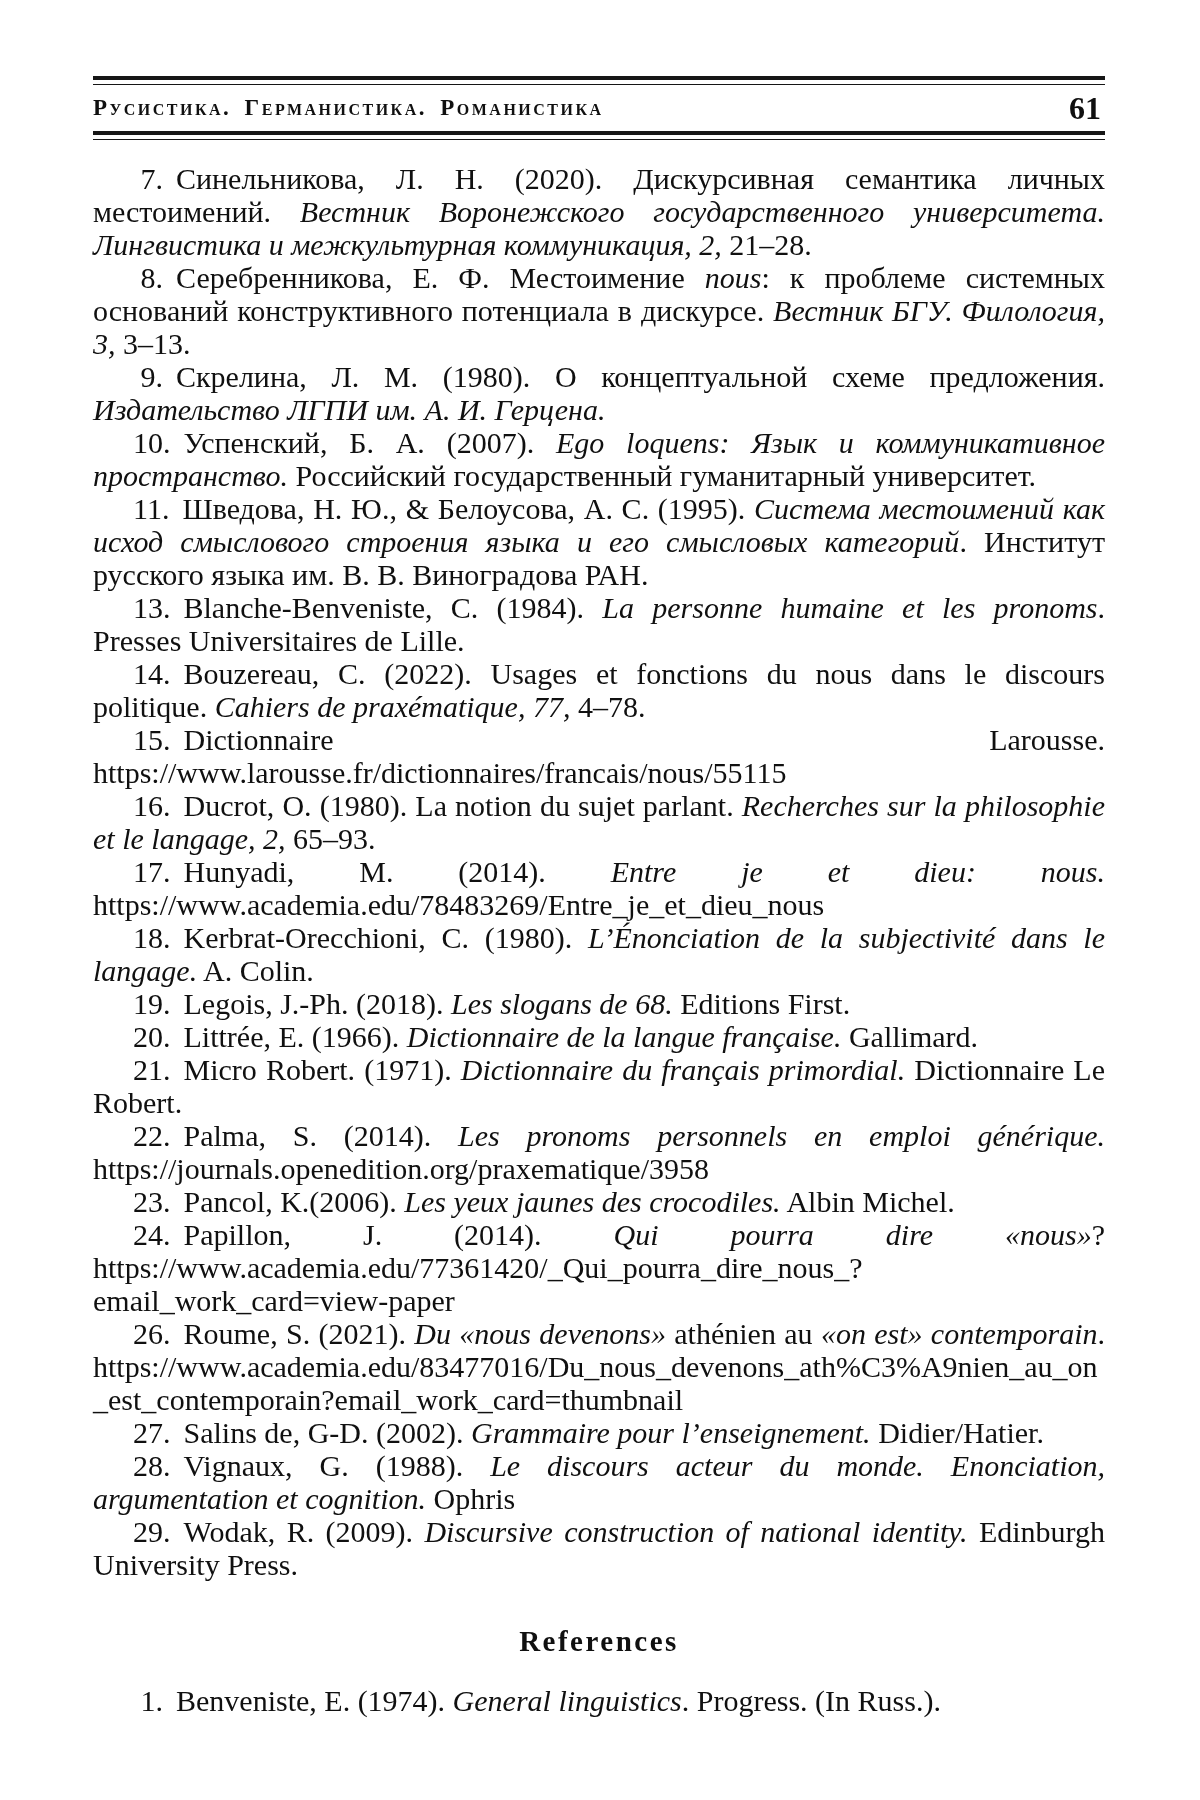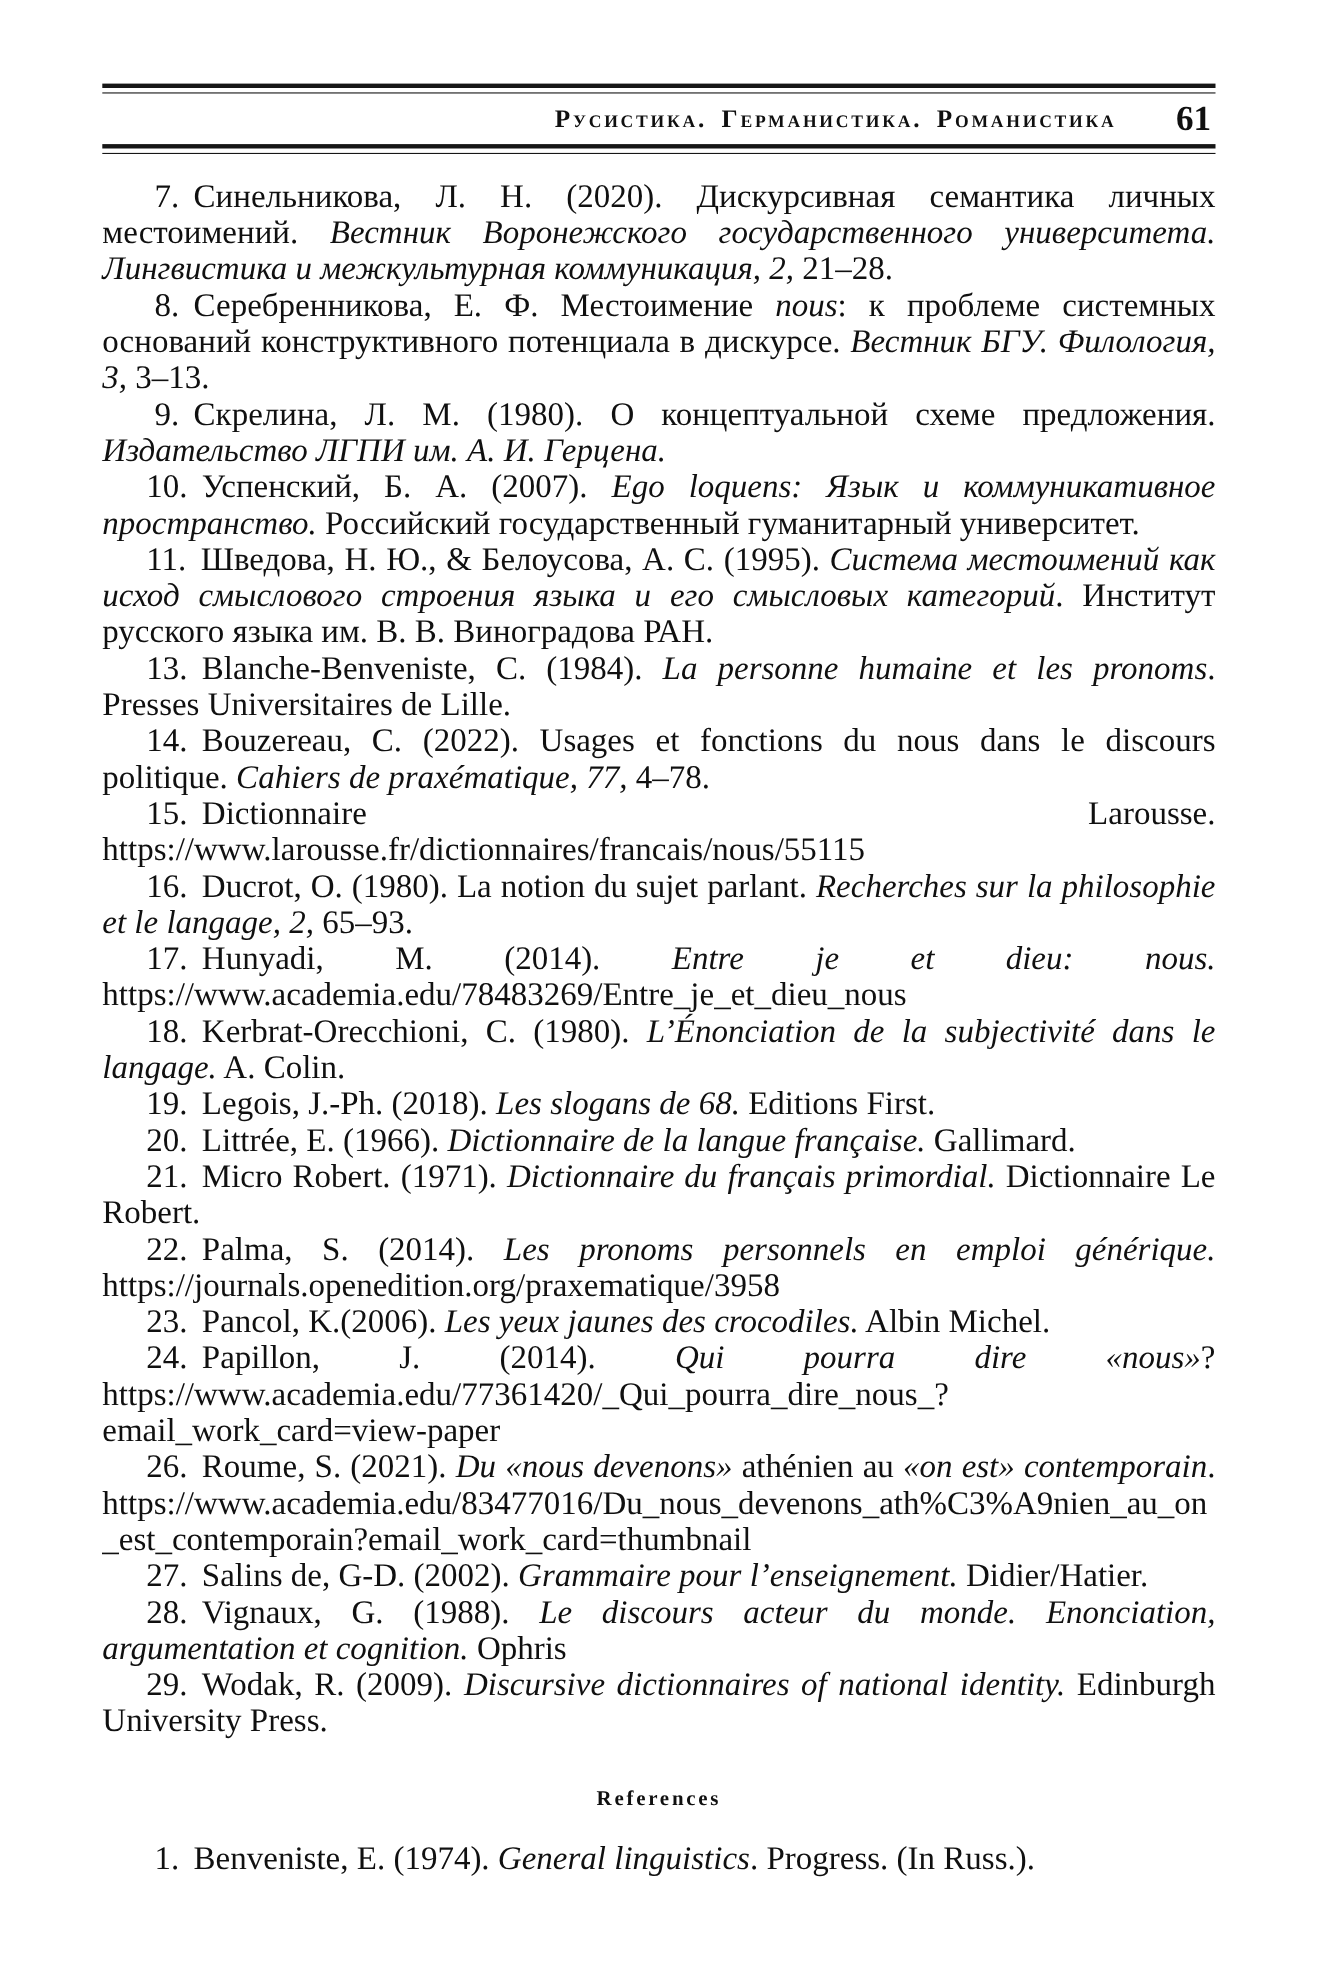--- a/index.html
+++ b/index.html
@@ -17,21 +17,21 @@
   .rule {
     height: 4px;
     border-top: 4px solid #161616;
     border-bottom: 1.5px solid #161616;
   }
   .header-row {
     position: relative;
     height: 46px;
     display: flex;
     align-items: center;
-    justify-content: flex-end;
+    justify-content: flex-start;
     padding-right: 90px;
   }
   .running-title {
     font-weight: 700;
     font-variant: small-caps;
     font-size: 23px;
     letter-spacing: 2.5px;
     word-spacing: 5px;
     white-space: nowrap;
   }
@@ -56,21 +56,21 @@
   .ref-num {
     display: inline-block;
     min-width: 30px;
     text-align: right;
     margin-right: 13px;
     text-indent: 0;
   }
   p.ref em { font-style: italic; }
   h2.refs-heading {
     margin: 44px 0 26px 0;
-    font-size: 19px;
+    font-size: 29px;
     font-weight: 700;
     text-align: center;
     letter-spacing: 2.5px;
   }
 </style>
 </head>
 <body>
 
 <div class="page">
 
@@ -98,21 +98,21 @@
         <p class="ref"><span class="ref-num">18.</span><span>Kerbrat-Orecchioni, C. (1980). </span><em>L’Énonciation de la subjectivité dans le langage.</em><span> A. Colin.</span></p>
         <p class="ref"><span class="ref-num">19.</span><span>Legois, J.-Ph. (2018). </span><em>Les slogans de 68.</em><span> Editions First.</span></p>
         <p class="ref"><span class="ref-num">20.</span><span>Littrée, E. (1966). </span><em>Dictionnaire de la langue française.</em><span> Gallimard.</span></p>
         <p class="ref"><span class="ref-num">21.</span><span>Micro Robert. (1971). </span><em>Dictionnaire du français primordial.</em><span> Dictionnaire Le Robert.</span></p>
         <p class="ref"><span class="ref-num">22.</span><span>Palma, S. (2014). </span><em>Les pronoms personnels en emploi générique.</em><span> https://journals.openedition.org/praxematique/3958</span></p>
         <p class="ref"><span class="ref-num">23.</span><span>Pancol, K.(2006). </span><em>Les yeux jaunes des crocodiles.</em><span> Albin Michel.</span></p>
         <p class="ref"><span class="ref-num">24.</span><span>Papillon, J. (2014). </span><em>Qui pourra dire «nous»</em><span>? https://www.academia.edu/77361420/_Qui_pourra_dire_nous_?email_work_card=view-paper</span></p>
         <p class="ref"><span class="ref-num">26.</span><span>Roume, S. (2021). </span><em>Du «nous devenons»</em><span> athénien au </span><em>«on est» contemporain</em><span>. https://www.academia.edu/83477016/Du_nous_devenons_ath%C3%A9nien_au_on_est_contemporain?email_work_card=thumbnail</span></p>
         <p class="ref"><span class="ref-num">27.</span><span>Salins de, G-D. (2002). </span><em>Grammaire pour l’enseignement.</em><span> Didier/Hatier.</span></p>
         <p class="ref"><span class="ref-num">28.</span><span>Vignaux, G. (1988). </span><em>Le discours acteur du monde. Enonciation, argumentation et cognition.</em><span> Ophris</span></p>
-        <p class="ref"><span class="ref-num">29.</span><span>Wodak, R. (2009). </span><em>Discursive dictionnaires of national identity.</em><span> Edinburgh Univer­sity Press.</span></p>
+        <p class="ref"><span class="ref-num">29.</span><span>Wodak, R. (2009). </span><em>Discursive construction of national identity.</em><span> Edinburgh Univer­sity Press.</span></p>
       </div>
 
     <h2 class="refs-heading">References</h2>
 
     <div>
         <p class="ref"><span class="ref-num">1.</span><span>Benveniste, E. (1974). </span><em>General linguistics</em><span>. Progress. (In Russ.).</span></p>
       </div>
   </main>
 
 </div>

